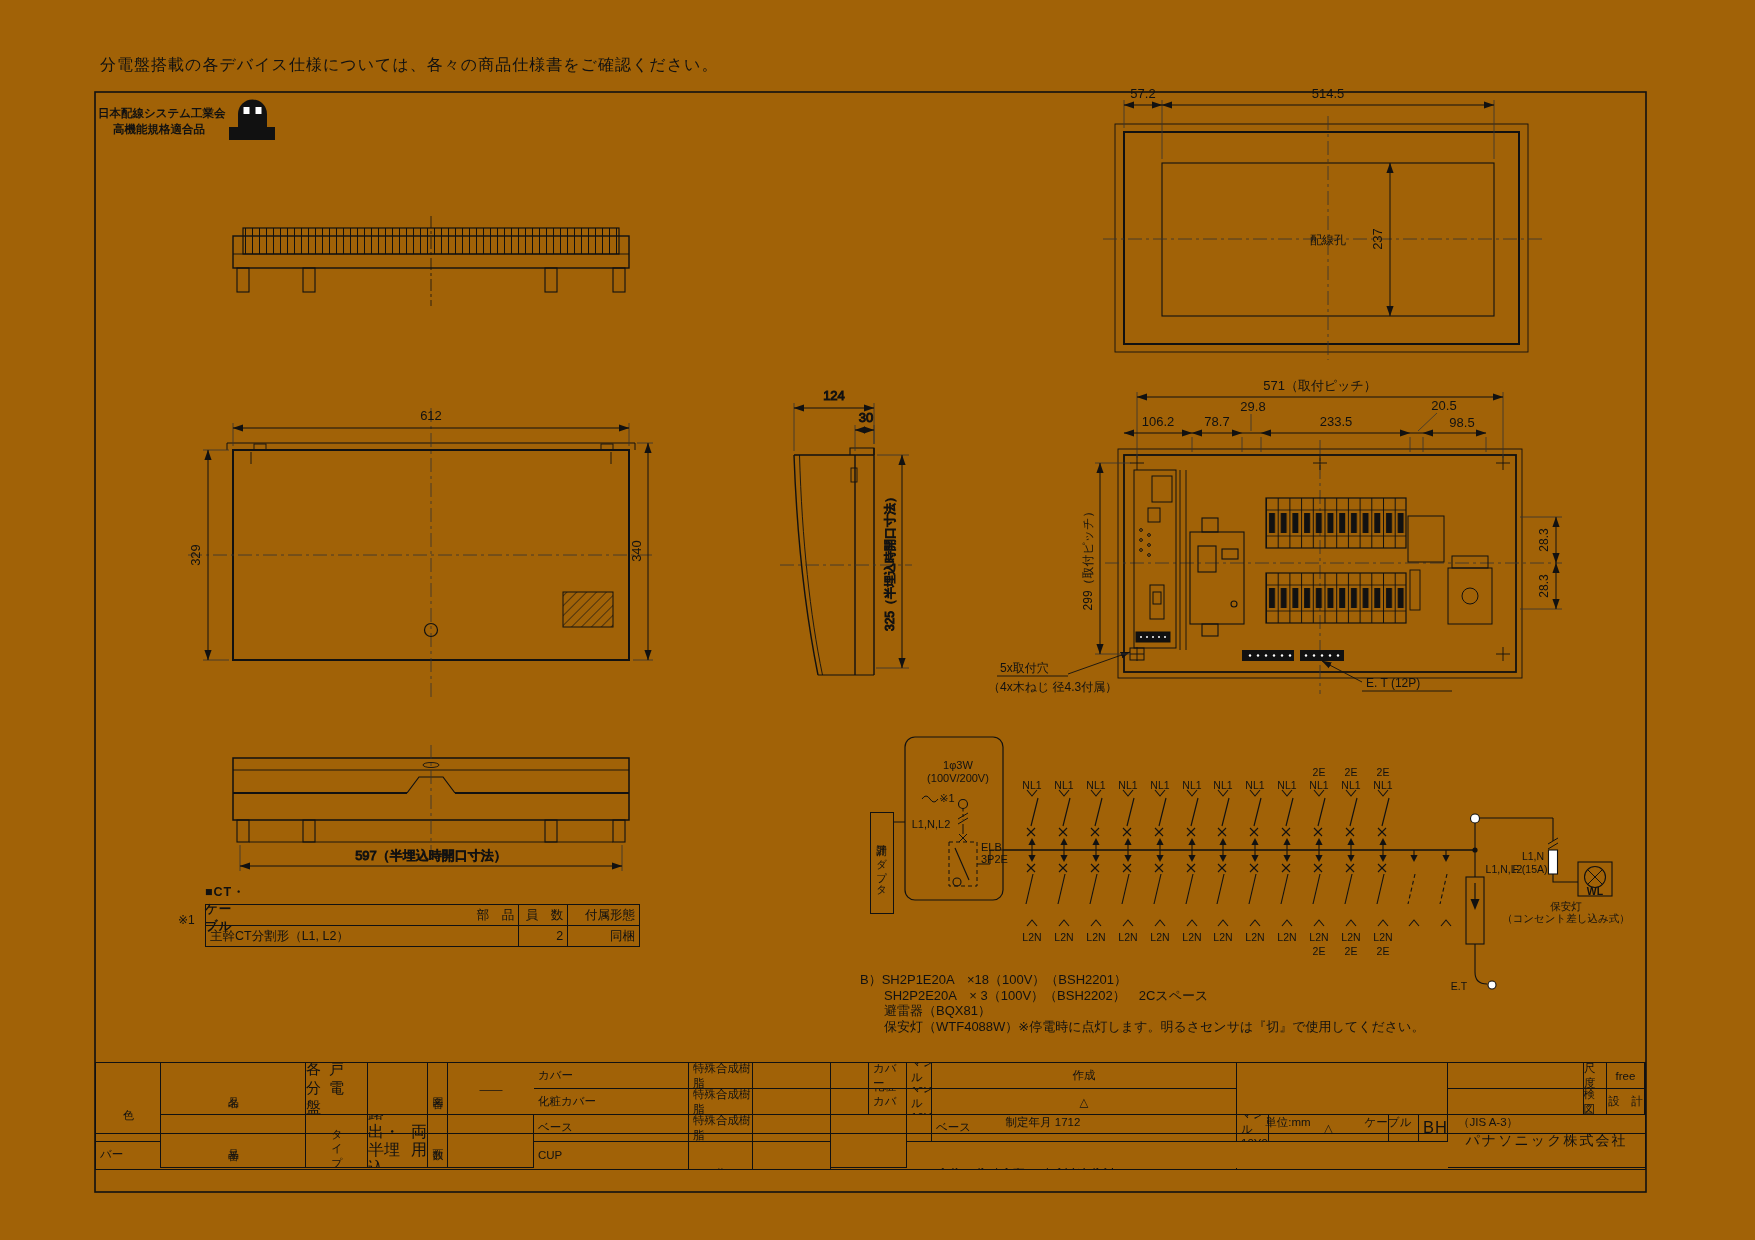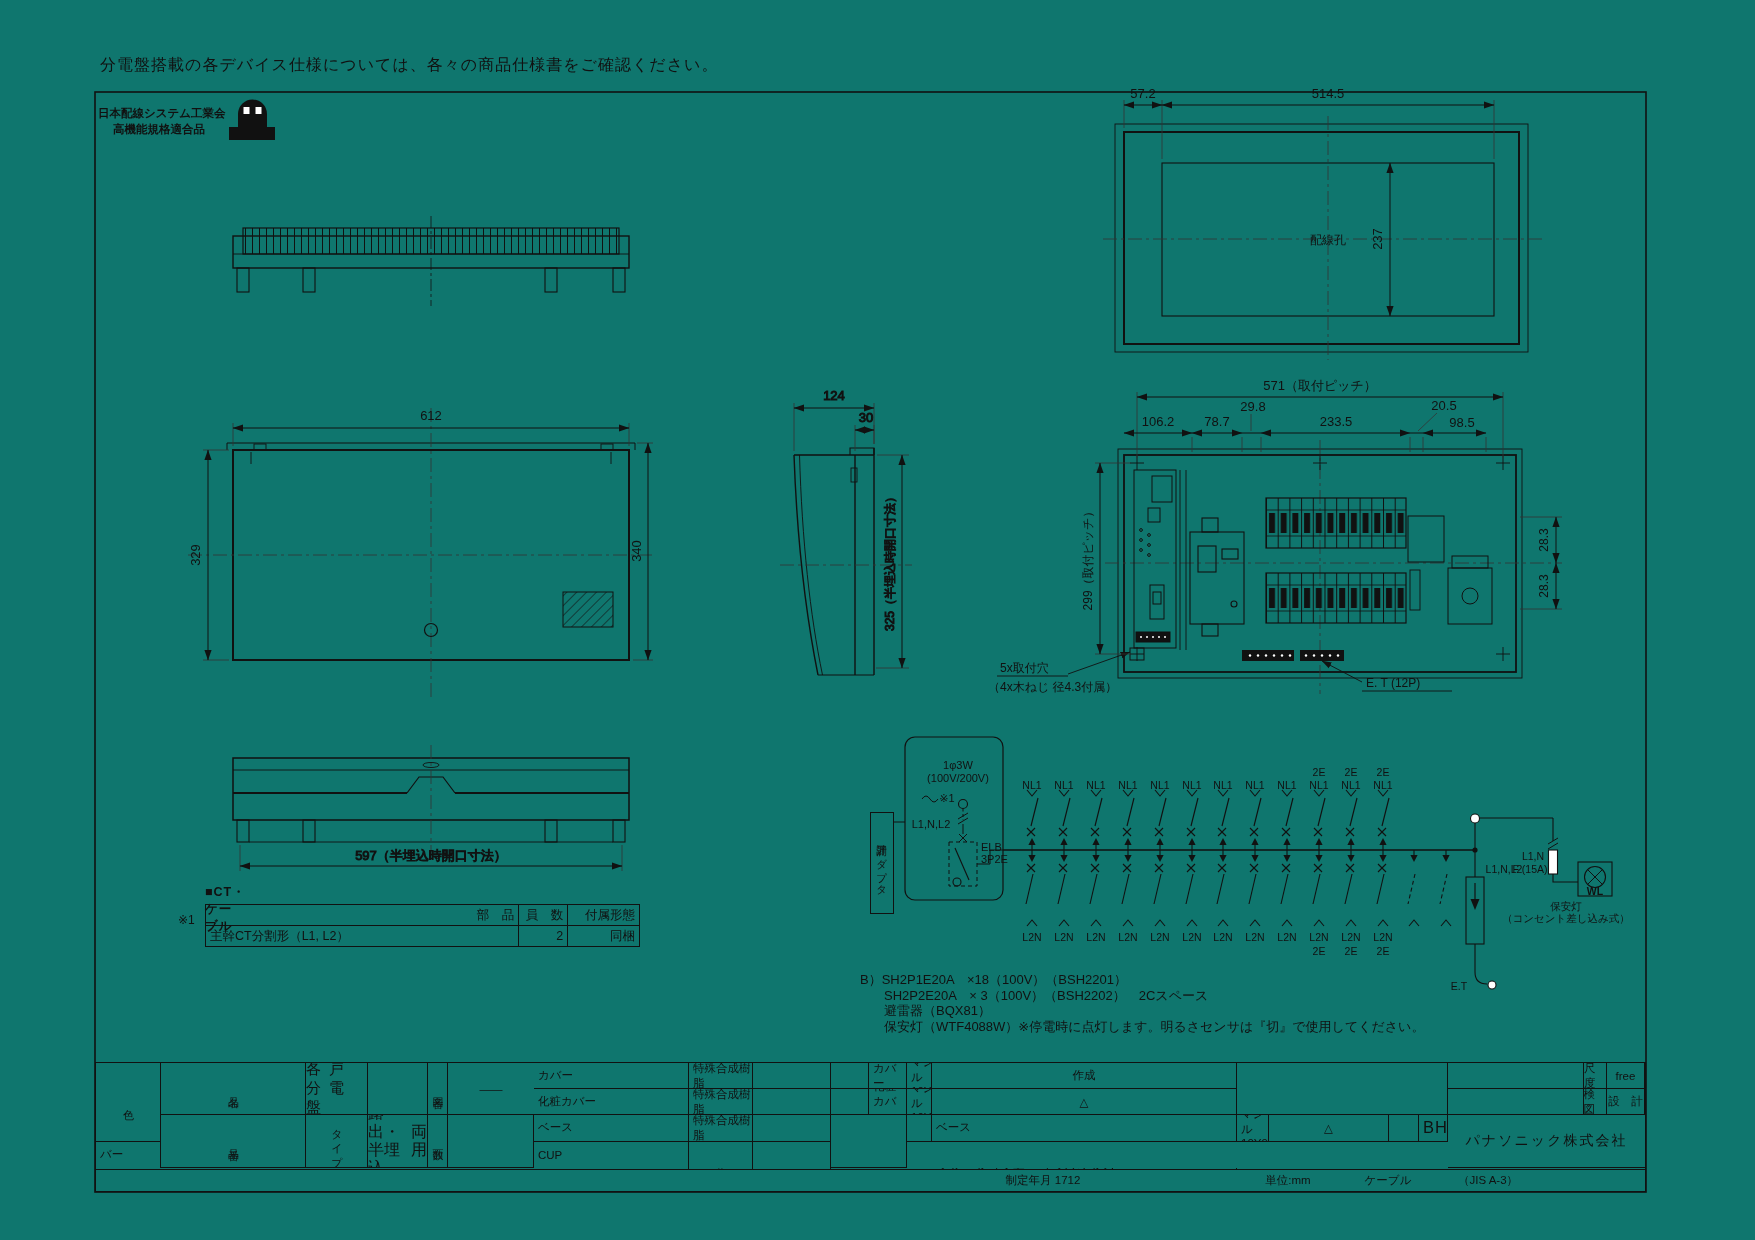--- a/index.html
+++ b/index.html
@@ -1,17 +1,17 @@
 <!DOCTYPE html>
 <html><head>
 <meta charset="utf-8">
 <style>
   html,body{margin:0;padding:0;background:#fff;}
   body{font-family:"Liberation Sans","DejaVu Sans",sans-serif;color:#111;}
-  #canvas{position:relative;width:1755px;height:1240px;background:#0f766e;overflow:hidden;}
+  #canvas{position:relative;width:1755px;height:1240px;background:#a16207;overflow:hidden;}
   .abs{position:absolute;}
   #header-note{left:100px;top:55px;font-size:16px;letter-spacing:1px;color:#111;}
   #logo-text1{left:98px;top:106px;font-size:11.5px;font-weight:bold;text-align:right;}
   #logo-text2{left:113px;top:122px;font-size:11.5px;font-weight:bold;text-align:right;}
   svg text{fill:#111;}
   .dim{font-size:13px;text-anchor:middle;}
   .dimS{font-size:12px;text-anchor:middle;}
   .lblS{font-size:12px;}
   .c10{font-size:10.5px;text-anchor:middle;}
   .c11{font-size:11px;text-anchor:middle;}
@@ -35,21 +35,21 @@
      display:grid;grid-template-columns:65px 145px 62px 60px 20px 86px 155px 64px 78px 38px 38px 25px 305px 32px 120px 30px 29px 136px 23px 38px;
      grid-template-rows:repeat(4,26.2px);font-size:11.5px;}
   #title-block .cell{border-right:1px solid #111;border-bottom:1px solid #111;display:flex;align-items:center;justify-content:center;overflow:hidden;box-sizing:border-box;}
   #title-block .left{justify-content:flex-start;padding-left:4px;}
   #title-block .nb{border-bottom:none;}
   #title-block .nr{border-right:none;}
   #title-block .vcell{writing-mode:vertical-rl;text-orientation:upright;font-size:11px;line-height:1;letter-spacing:1px;}
   #title-block .big{font-size:15px;letter-spacing:8px;}
   #title-block .pno{font-size:16.5px;letter-spacing:1px;}
   #title-block .two{flex-direction:row;line-height:1.15;font-size:16px;}
-  #strip{left:95px;top:1170px;width:1551px;height:22px;border:1.5px solid #111;border-top:none;box-sizing:border-box;font-size:11.5px;}
+  #strip{left:95px;top:1112px;width:1551px;height:22px;border:1.5px solid #111;border-top:none;box-sizing:border-box;font-size:11.5px;}
   #strip span{position:absolute;top:3px;transform:translateX(-50%);white-space:nowrap;}
 </style>
 </head>
 <body>
 
 <div id="canvas">
 
   <div id="header-note" class="abs">分電盤搭載の各デバイス仕様については、各々の商品仕様書をご確認ください。</div>
   <div id="logo-text1" class="abs">日本配線システム工業会</div>
   <div id="logo-text2" class="abs">高機能規格適合品</div>

